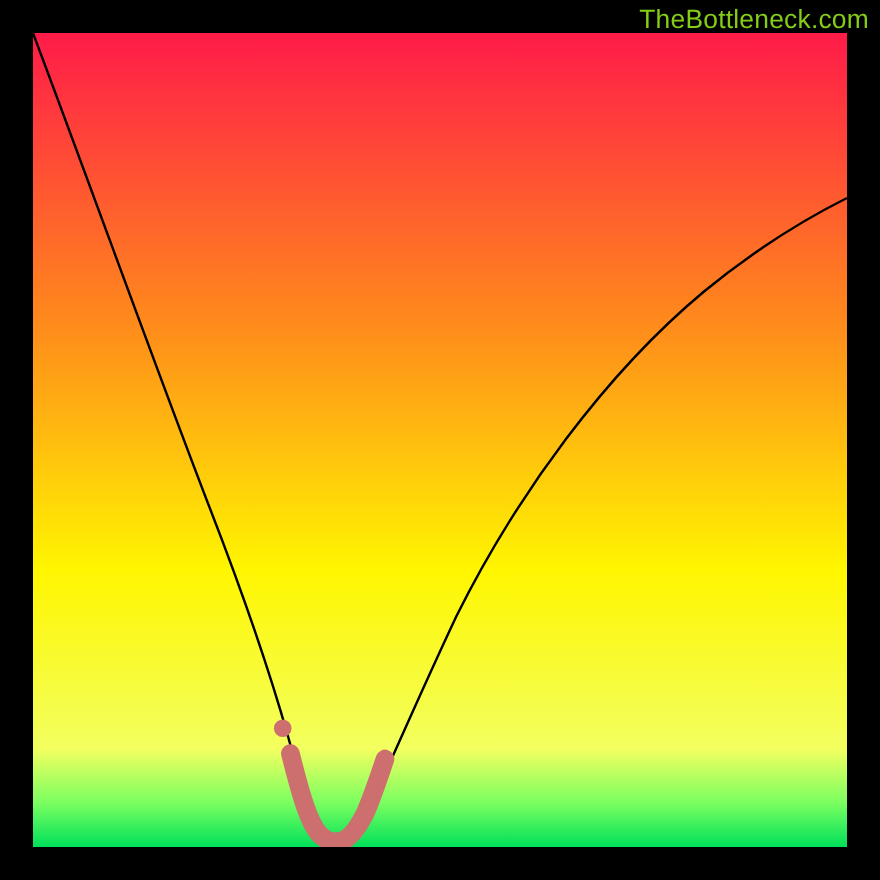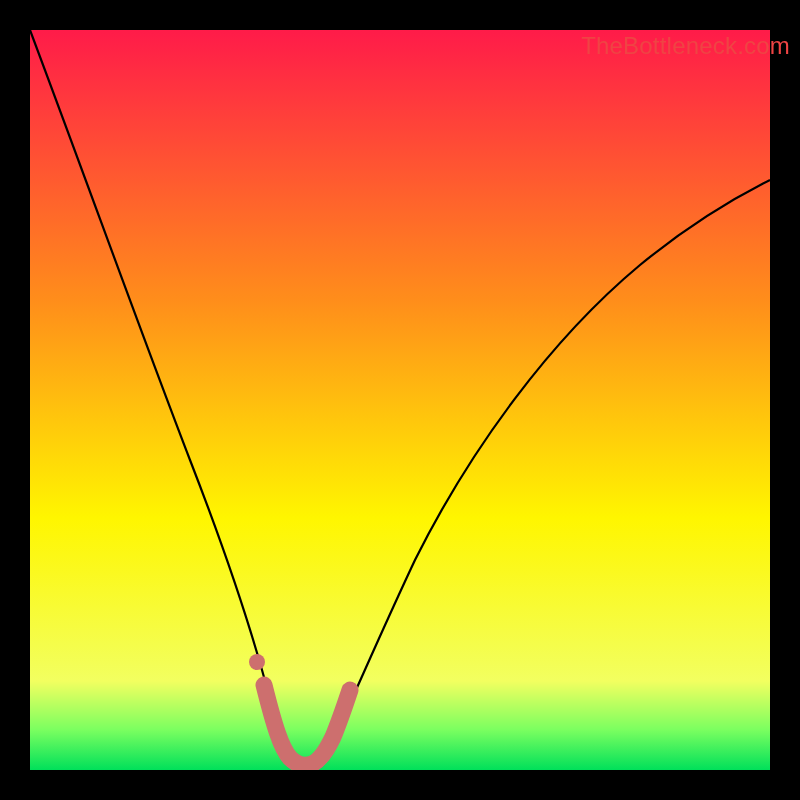--- a/index.html
+++ b/index.html
@@ -21,25 +21,24 @@
   }
   .gradient {
     position: absolute;
     left: 0; top: 0; right: 0; bottom: 0;
   }
   .watermark {
     position: absolute;
     top: 4px;
     right: 10px;
     font-size: 24px;
-    color: #ef4444;
+    color: #84cc16;
     font-weight: 400;
     letter-spacing: 0.2px;
     user-select: none;
-    margin-top: 28px;
   }
   svg.curve {
     position: absolute;
     left: 0; top: 0;
     width: 740px;
     height: 740px;
     overflow: visible;
   }
   .curve-path {
     fill: none;

